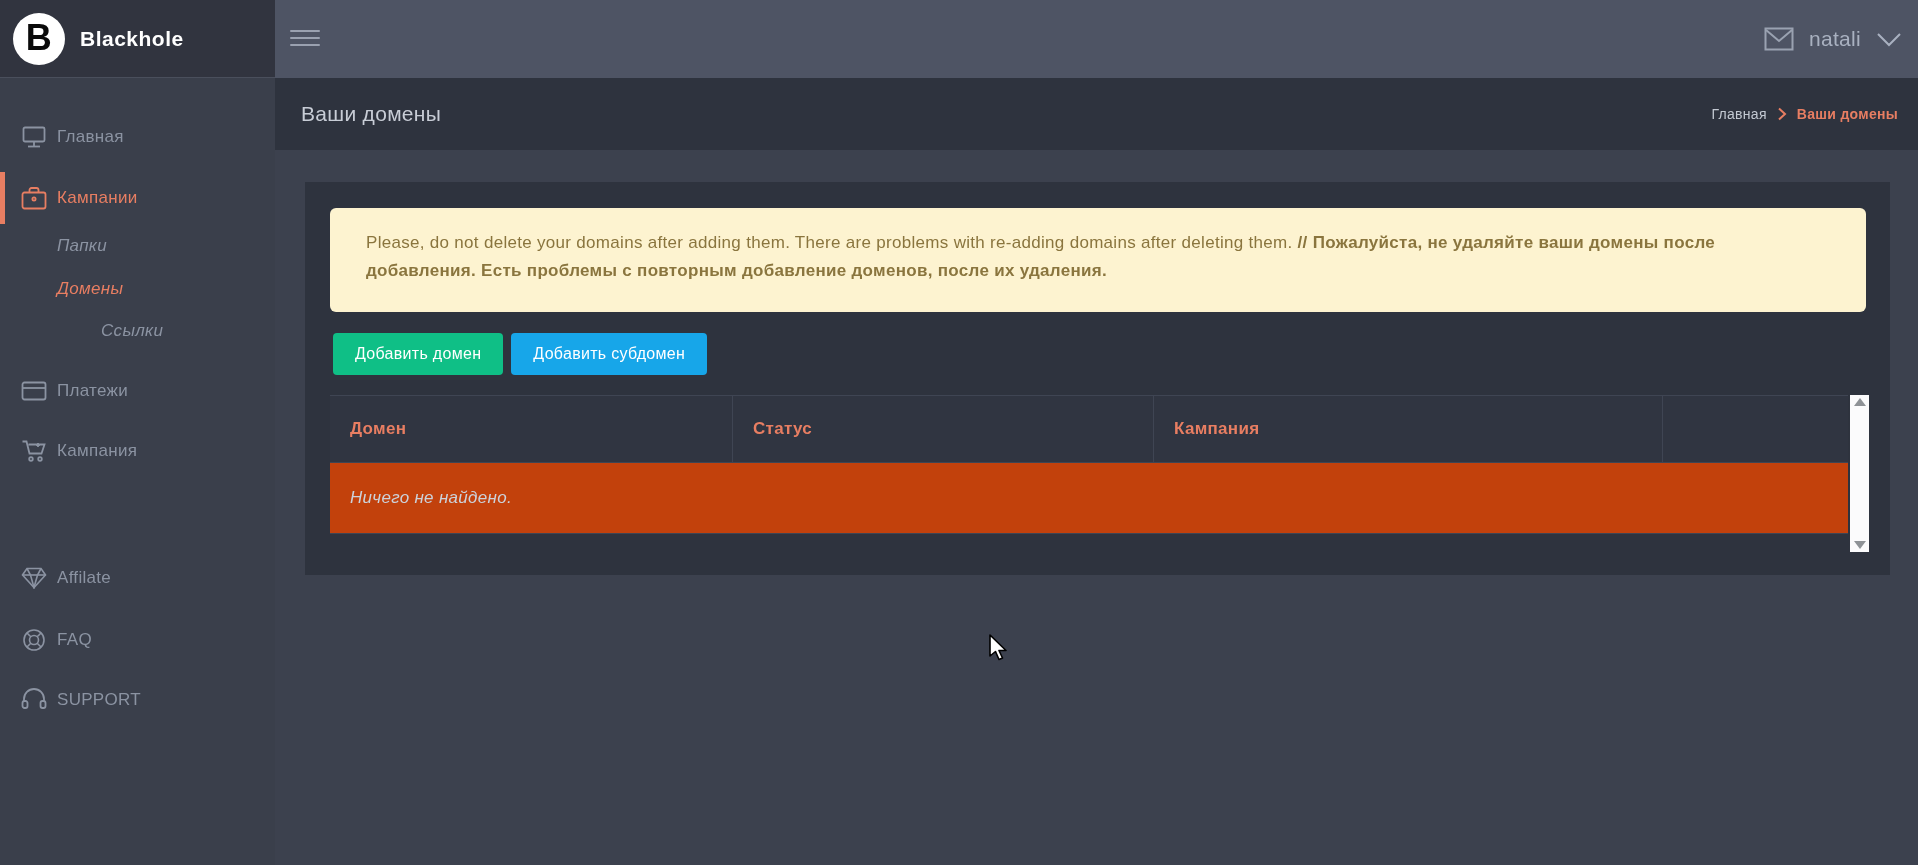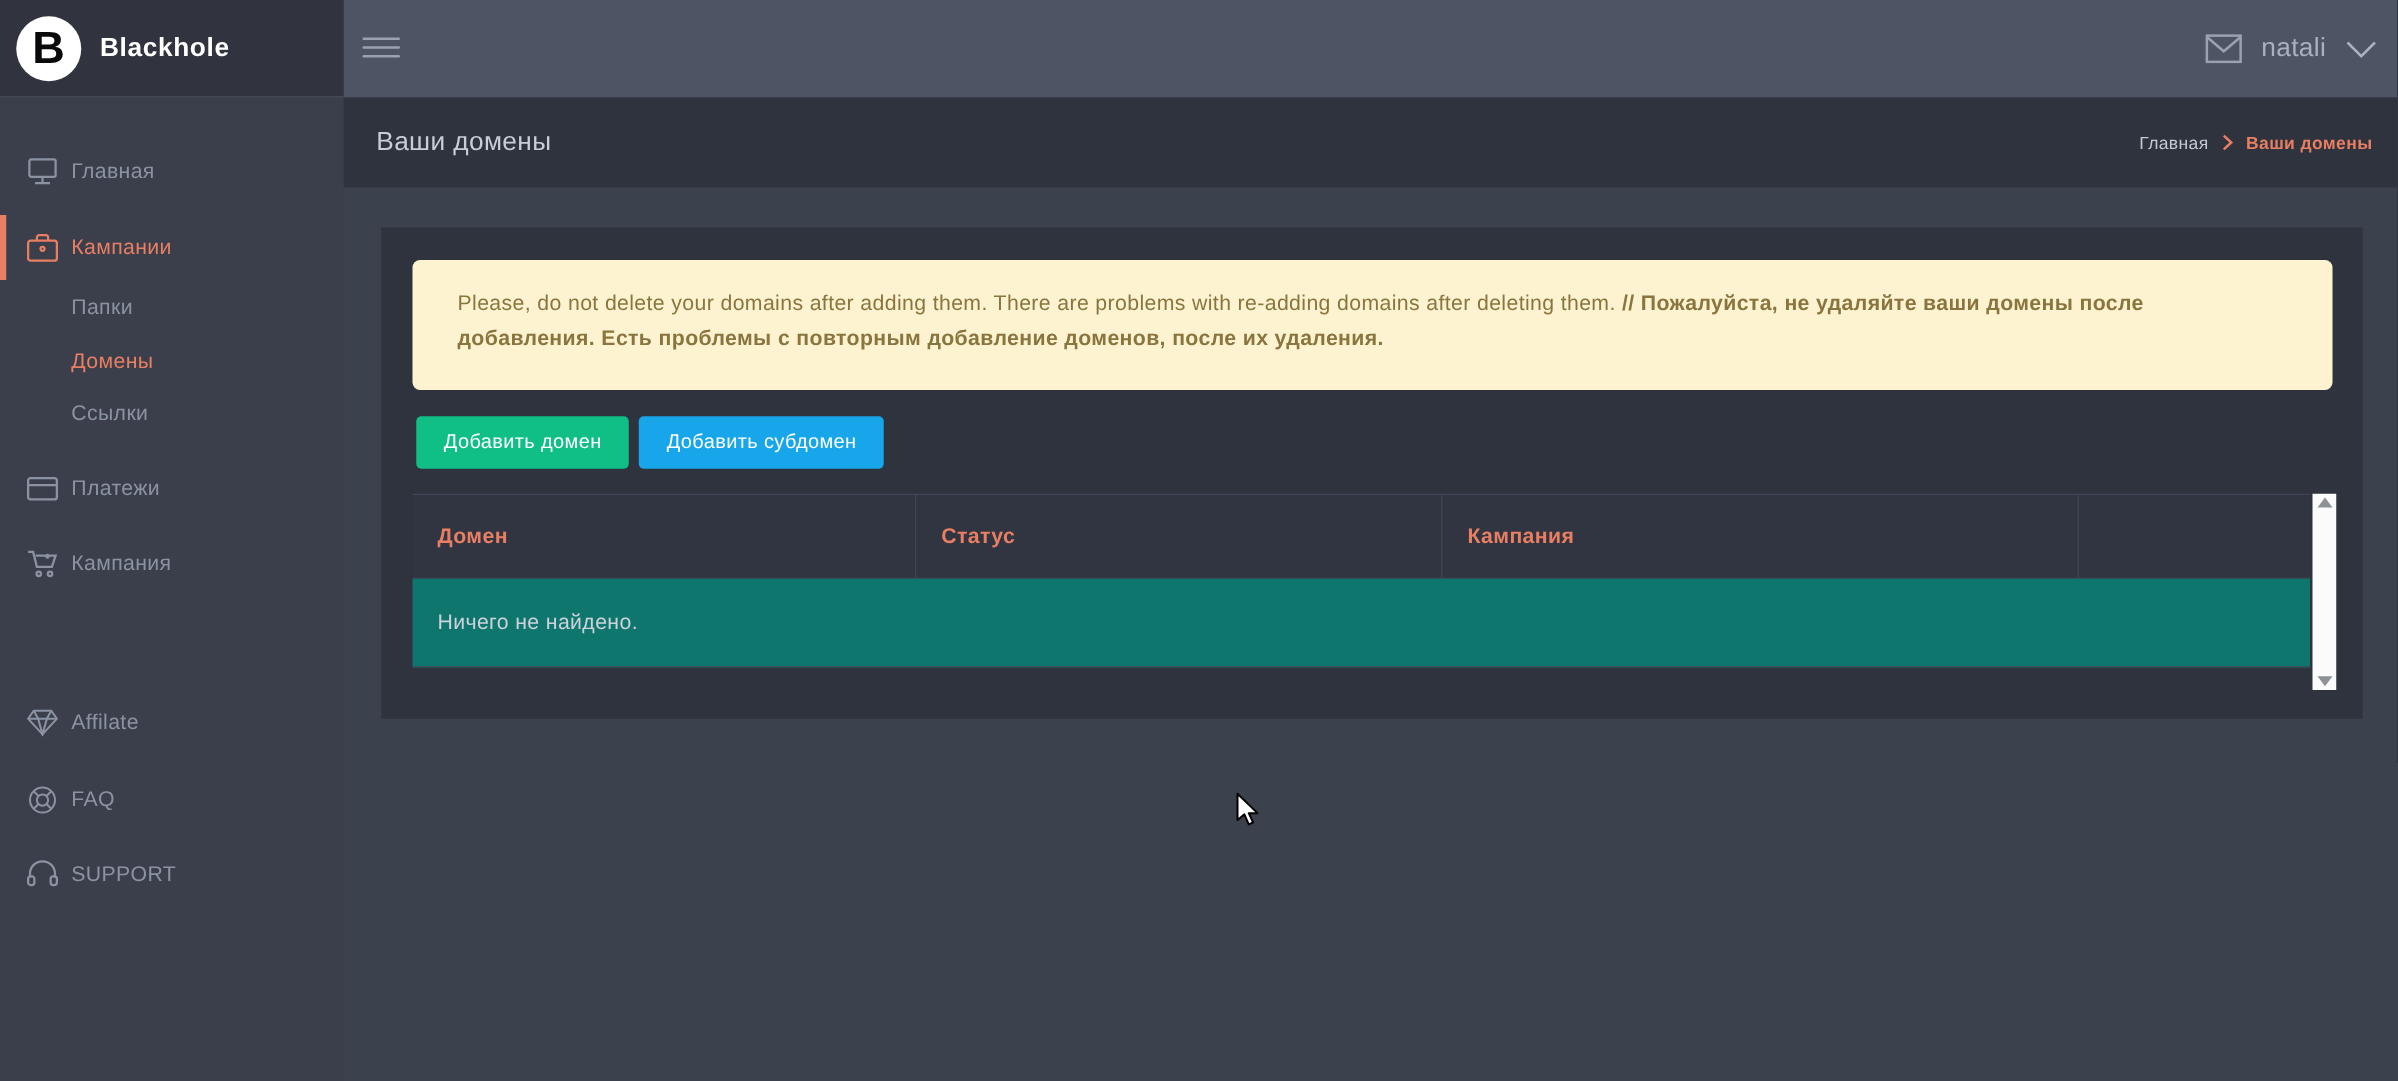--- a/index.html
+++ b/index.html
@@ -23,21 +23,21 @@
   
   .sidebar{position:absolute;left:0;top:78px;width:275px;height:787px;background:#3a3f4b;}
   .side-item{position:absolute;left:0;width:275px;height:44px;display:flex;align-items:center;
     color:#8b93a2;font-size:17px;cursor:pointer;}
   .side-item .icn{position:absolute;left:21px;width:26px;height:26px;display:flex;align-items:center;justify-content:center;}
   .side-item .lbl{position:absolute;left:57px;white-space:nowrap;}
   .side-item.active{color:#e87e62;}
   .active-bar{position:absolute;left:0;top:172px;width:5px;height:52px;background:#e87e62;}
   .sub-item{position:absolute;left:0;width:275px;height:36px;display:flex;align-items:center;
     color:#8b93a2;font-size:17px;cursor:pointer;}
-  .sub-item .lbl{position:absolute;left:57px;white-space:nowrap;}
+  .sub-item .lbl{position:absolute;left:57px;white-space:nowrap;font-style:italic;}
   .sub-item.active{color:#e87e62;}
   
   .header-band{position:absolute;left:275px;top:78px;width:1643px;height:72px;background:#2e333e;}
   .page-title{position:absolute;left:26px;top:0;height:72px;display:flex;align-items:center;
     color:#c8cdd6;font-size:21px;}
   .breadcrumb{position:absolute;right:20px;top:0;height:72px;display:flex;align-items:center;gap:10px;font-size:14px;}
   .breadcrumb .bc-home{color:#c3c9d2;cursor:pointer;}
   .breadcrumb .bc-cur{color:#e87e62;font-weight:bold;}
   
   .card{position:absolute;left:305px;top:182px;width:1585px;height:393px;background:#2e333e;}
@@ -50,22 +50,22 @@
   .btn-green{background:#0fbf86;}
   .btn-blue{background:#17a6e9;}
   
   .tbl{position:absolute;left:25px;top:213px;width:1518px;}
   .tbl-header{display:flex;height:66px;border-top:1px solid #3f4553;border-bottom:1px solid #3f4553;
     background:#303541;}
   .th{box-sizing:border-box;display:flex;align-items:center;padding-left:20px;
     color:#e87e62;font-size:17px;font-weight:bold;border-right:1px solid #3f4553;}
   .th:last-child{border-right:none;}
   .th.c1{width:403px;}.th.c2{width:509px;}.th.c3{width:421px;}.th.c4{width:185px;}
-  .tbl-empty{height:70px;background:#0f766e;display:flex;align-items:center;padding-left:20px;
-    color:#ccd2db;font-size:17px;border-bottom:1px solid #3f4553;}
+  .tbl-empty{height:70px;background:#c2410c;display:flex;align-items:center;padding-left:20px;
+    color:#ccd2db;font-size:17px;border-bottom:1px solid #3f4553;font-style:italic;}
   .scrollbar{position:absolute;left:1545px;top:213px;width:19px;height:157px;background:#fbfbfc;
     display:flex;flex-direction:column;justify-content:space-between;align-items:center;padding:3px 0;box-sizing:border-box;}
   .scrollbar .arr{width:0;height:0;border-left:6px solid transparent;border-right:6px solid transparent;}
   .scrollbar .arr.up{border-bottom:8px solid #8e9296;}
   .scrollbar .arr.down{border-top:8px solid #8e9296;}
   
   .cursor{position:absolute;left:988px;top:634px;pointer-events:none;}
   svg{display:block;}
 </style>
 </head>
@@ -125,21 +125,21 @@
       </span>
       <span class="lbl">Кампании</span>
     </div>
 
     <div class="sub-item" style="top:150px;">
       <span class="lbl">Папки</span>
     </div>
     <div class="sub-item active" style="top:193px;">
       <span class="lbl">Домены</span>
     </div>
-    <div class="sub-item" style="top:235px;">
+    <div class="sub-item" style="top:235px;margin-left:44px;">
       <span class="lbl">Ссылки</span>
     </div>
 
     <div class="side-item" style="top:291px;">
       <span class="icn">
         <svg width="26" height="20" viewBox="0 0 26 20" fill="none" stroke="#8b93a2" stroke-width="1.8">
           <rect x="1.5" y="1.5" width="23" height="17" rx="2"></rect>
           <line x1="1.5" y1="7" x2="24.5" y2="7"></line>
         </svg>
       </span>

